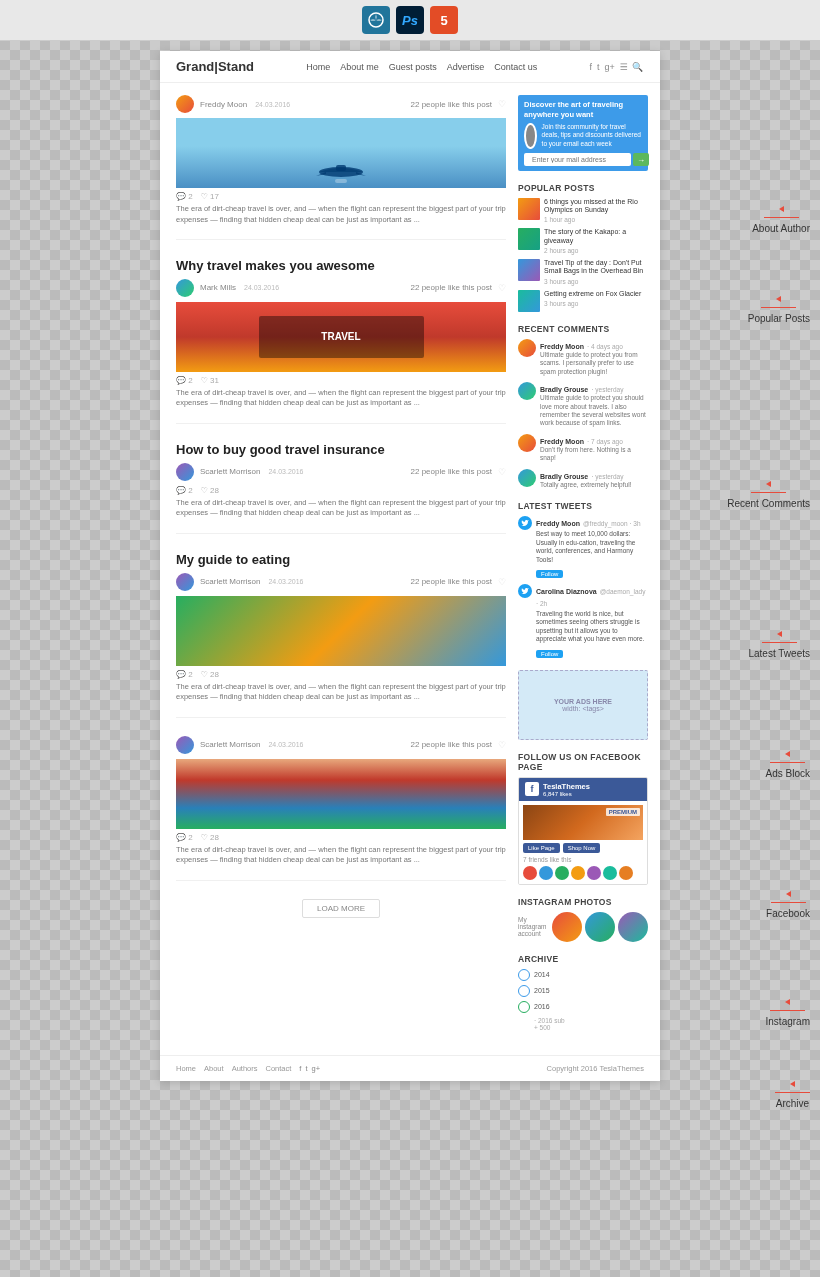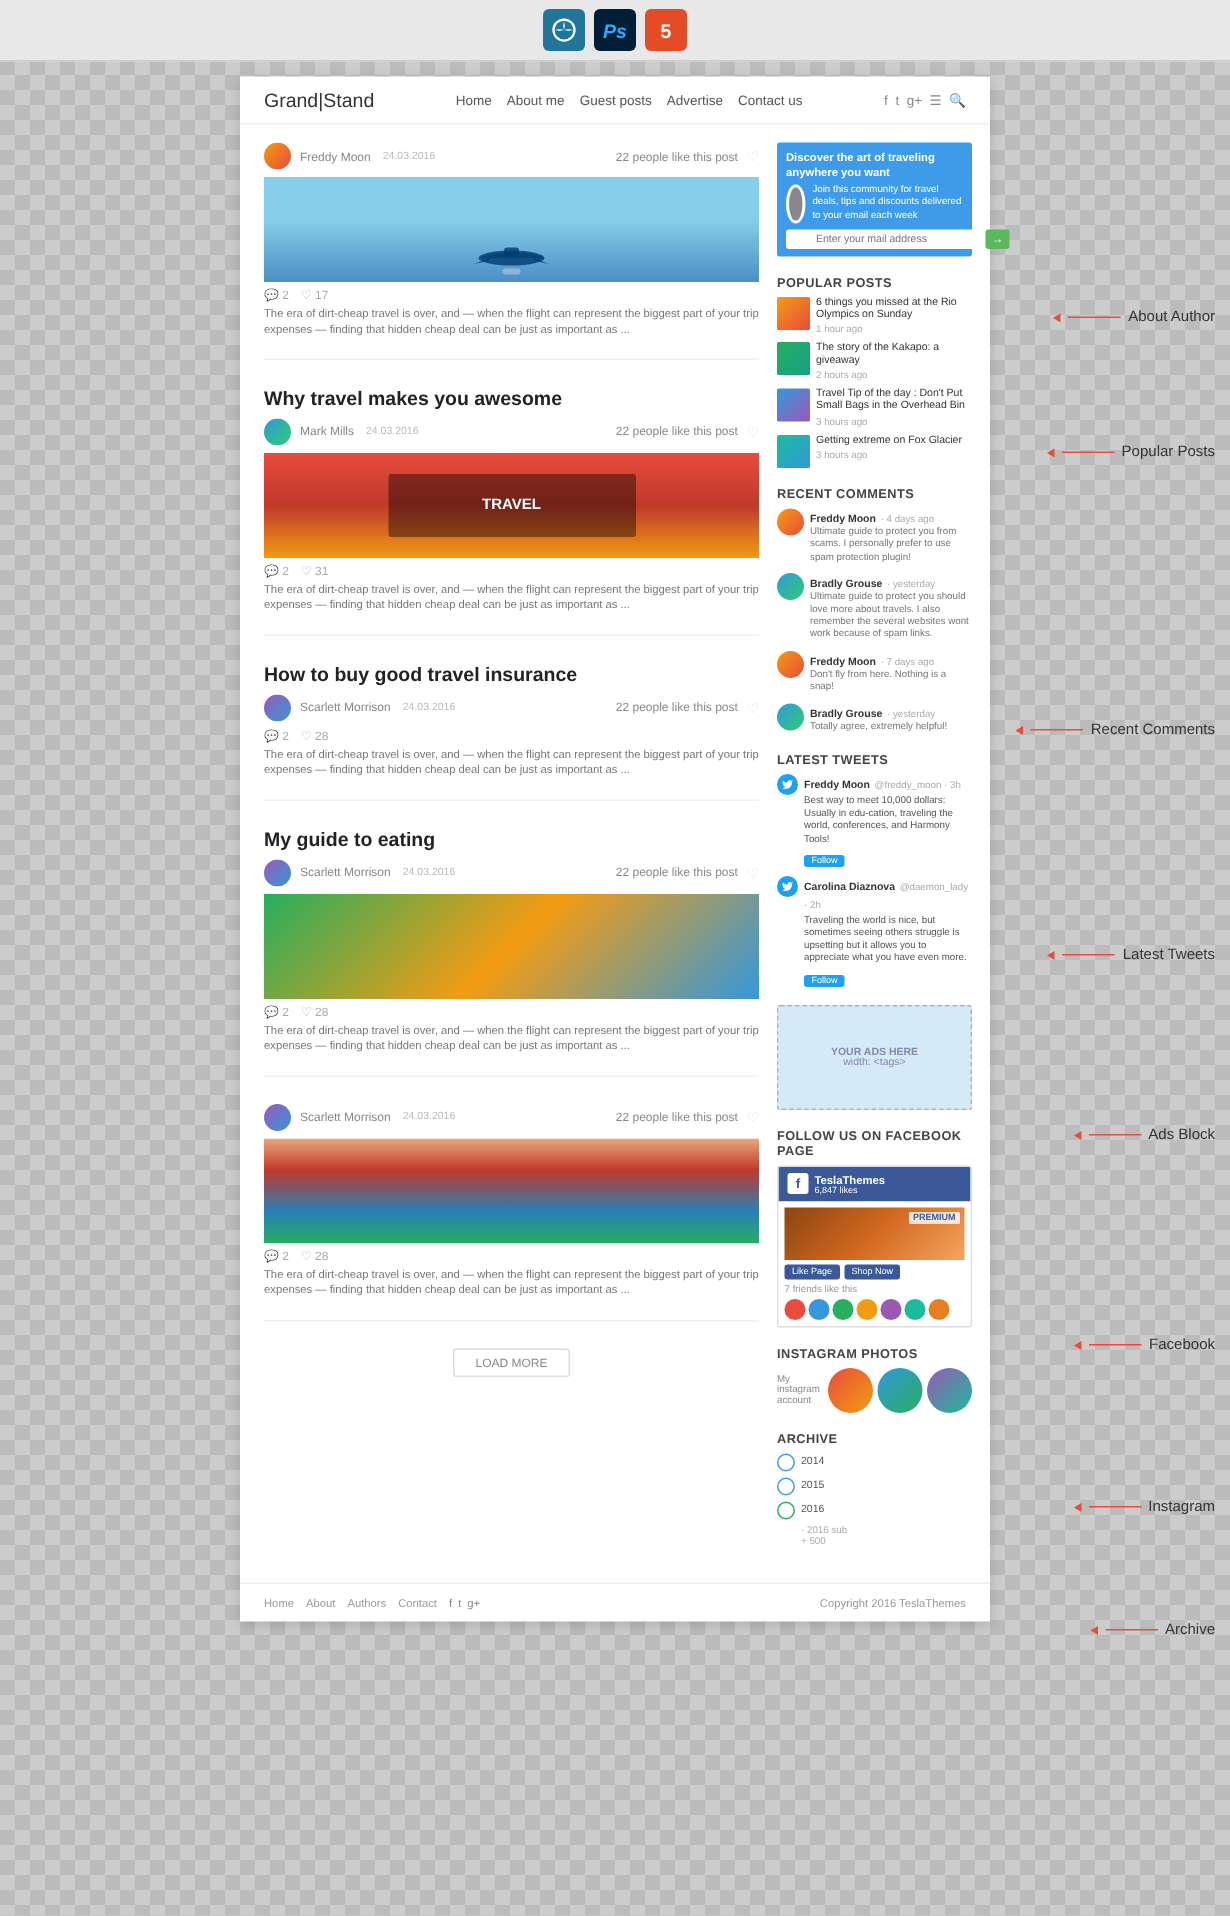--- a/index.html
+++ b/index.html
@@ -56,21 +56,21 @@
     
     .site-header {
       display: flex;
       align-items: center;
       justify-content: space-between;
       padding: 8px 16px;
       border-bottom: 1px solid #eee;
     }
     .site-logo {
       font-size: 13px;
-      font-weight: normal;
+      font-weight: bold;
       color: #333;
       letter-spacing: 0;
     }
     .site-nav {
       display: flex;
       gap: 10px;
       font-size: 9px;
       color: #555;
     }
     .site-nav a { color: #555; text-decoration: none; cursor: pointer; }
@@ -235,21 +235,21 @@
       border: 2px solid white;
     }
     .email-input-row {
       display: flex;
       gap: 2px;
       margin-top: 3px;
     }
     .email-input {
       flex: 1;
       font-size: 7px;
-      padding: 2px 20px;
+      padding: 2px 8px;
       border: none;
       border-radius: 2px;
       color: #999;
     }
     .email-btn {
       background: #5cb85c;
       border: none;
       color: white;
       font-size: 8px;
       padding: 2px 4px;
@@ -475,20 +475,21 @@
       position: relative;
       width: 820px;
       margin: 0 auto;
     }
     .annotation-block {
       position: absolute;
       right: 10px;
       display: flex;
       align-items: center;
       gap: 5px;
+      flex-direction: column;
     }
     .ann-line {
       height: 1px;
       background: #e74c3c;
       width: 35px;
     }
     .ann-arrow-left {
       width: 0;
       height: 0;
       border-top: 3px solid transparent;

